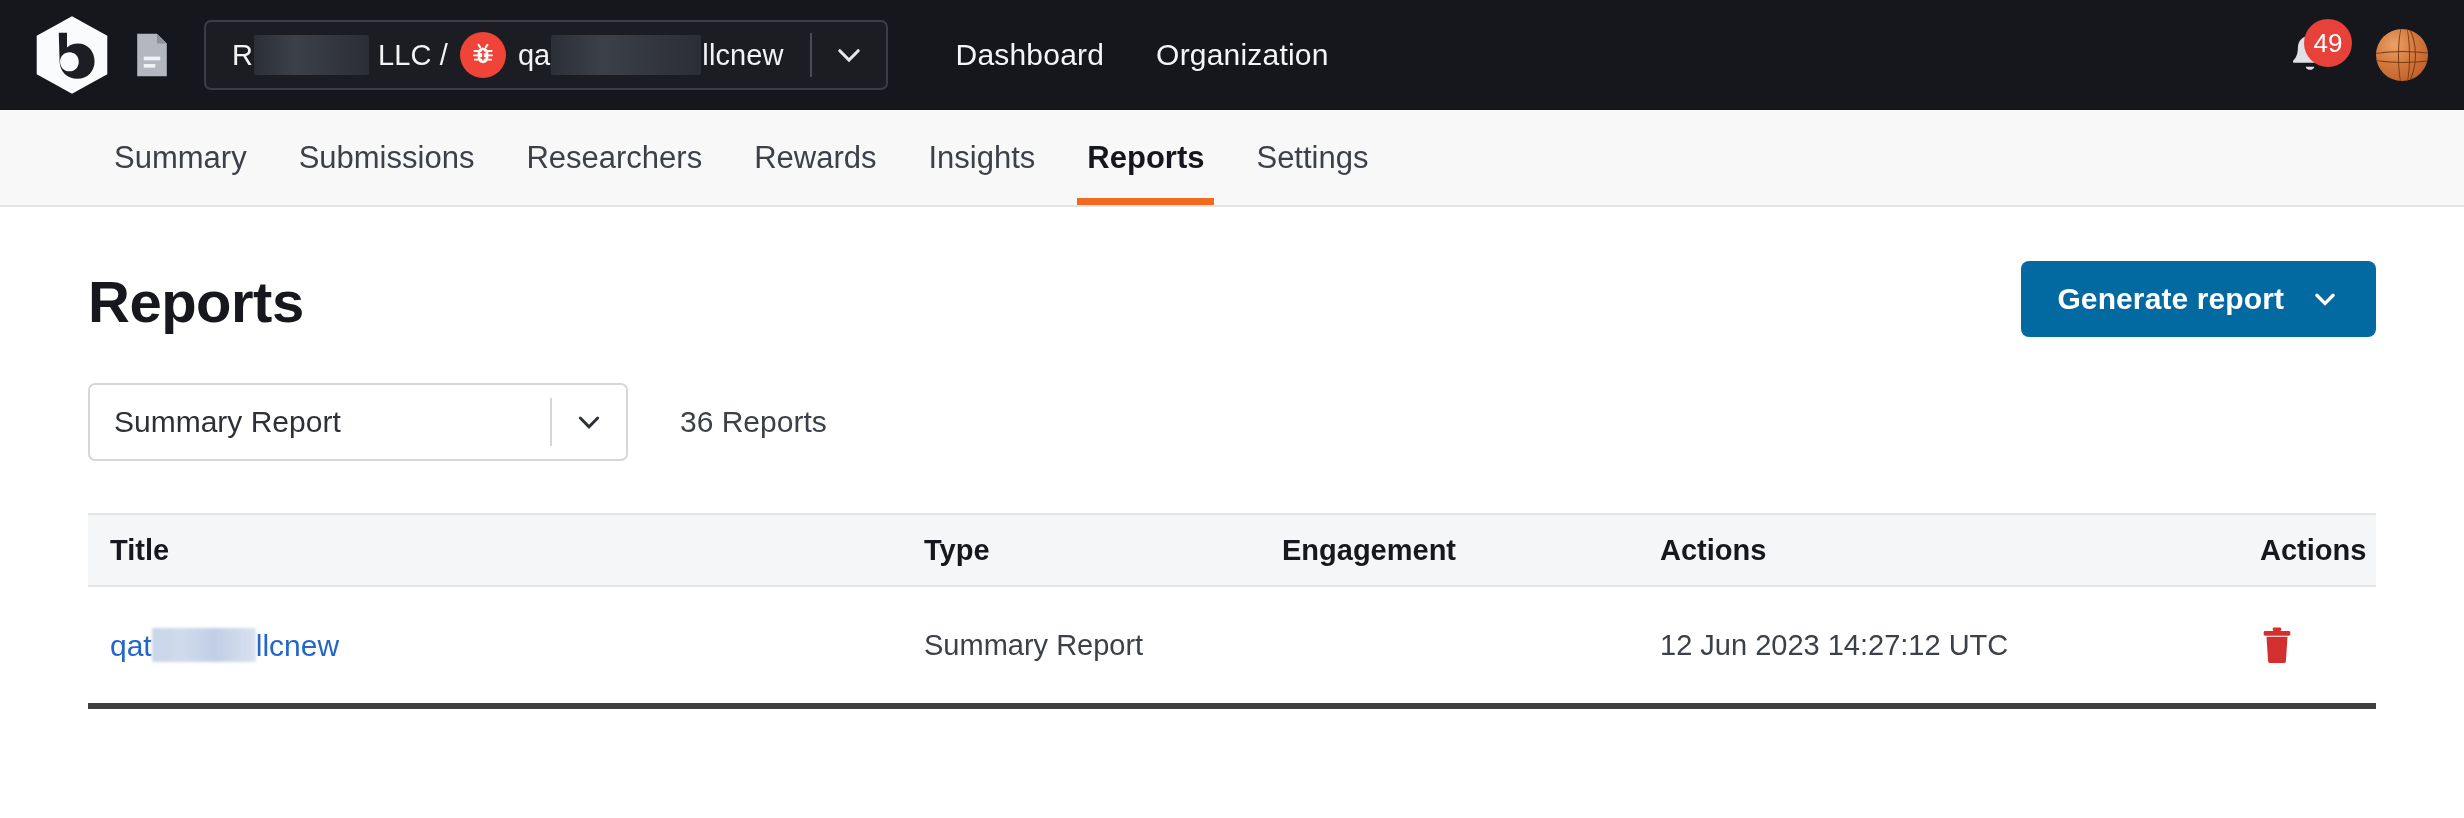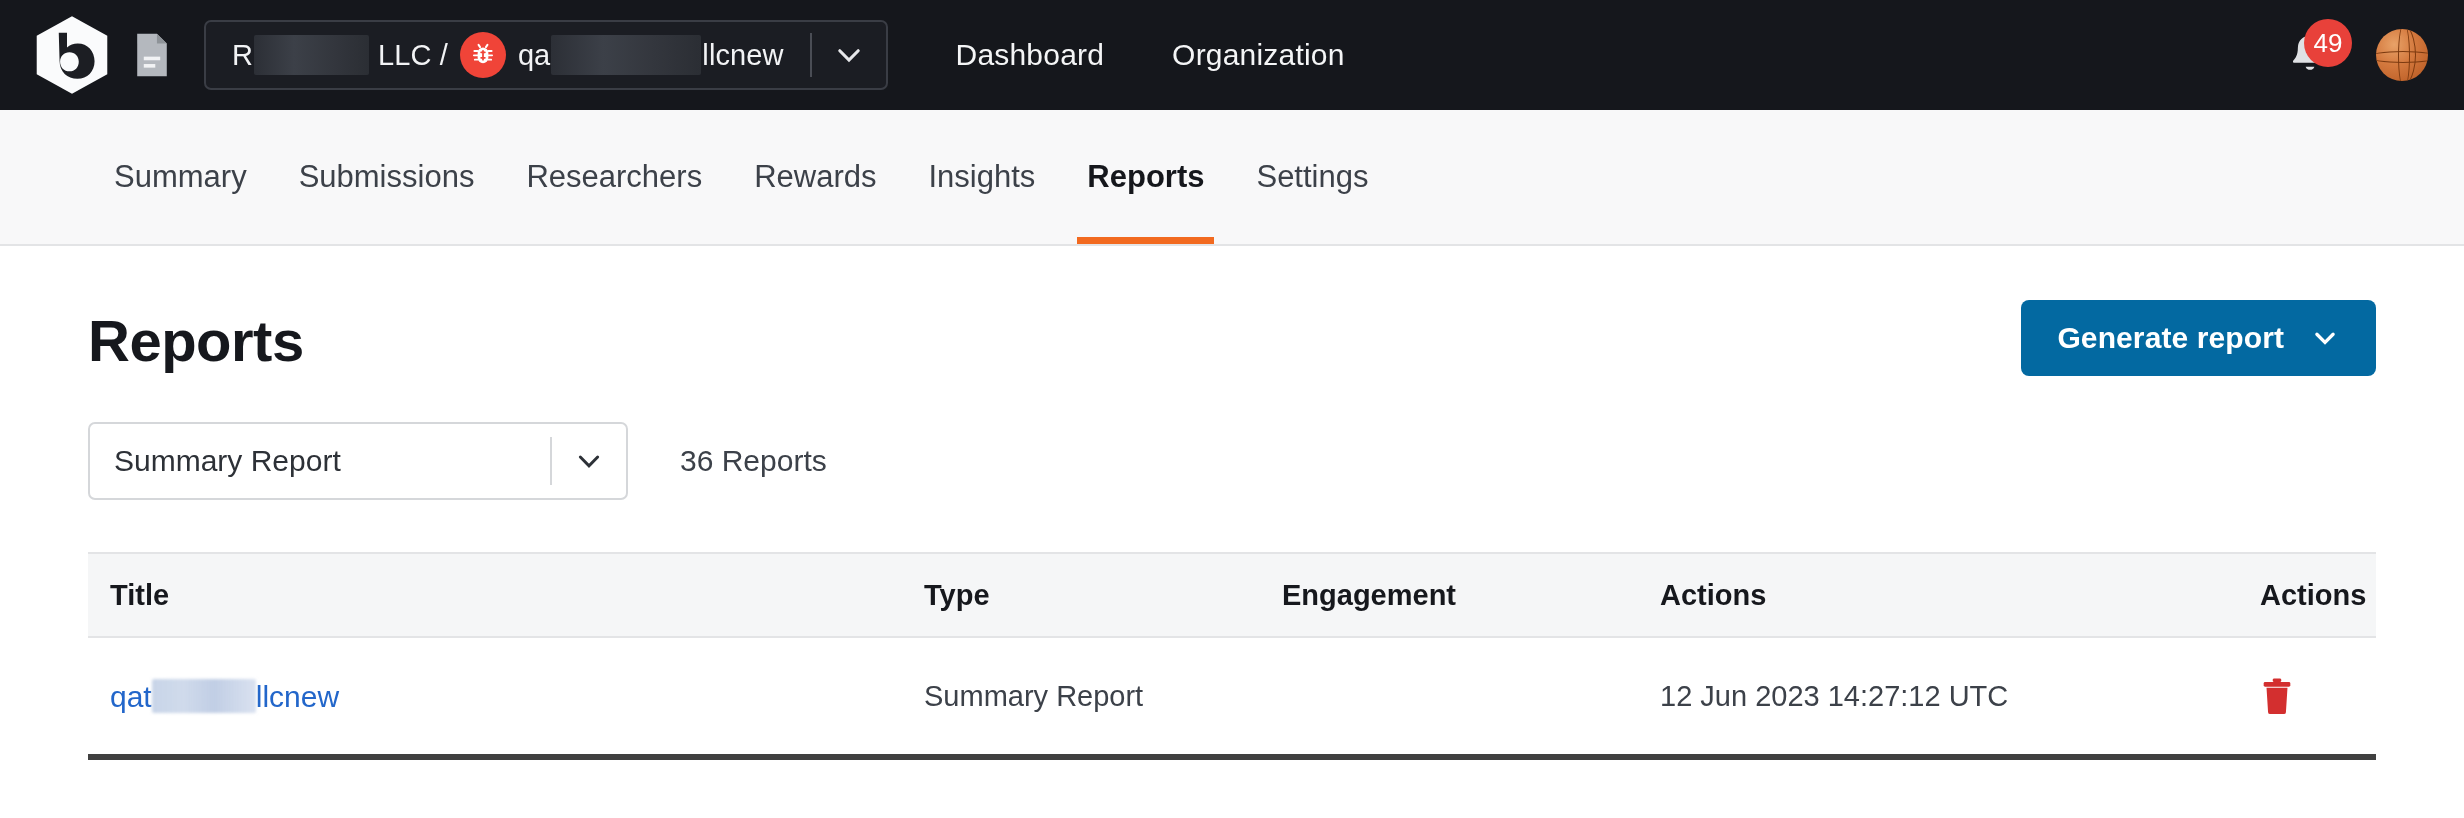--- a/index.html
+++ b/index.html
@@ -93,21 +93,21 @@
     width: 74px;
     display: flex;
     align-items: center;
     justify-content: center;
   }
 
   
   .top-links {
     display: flex;
     align-items: center;
-    gap: 16px;
+    gap: 0;
     margin-left: 42px;
   }
   .top-link {
     font-size: 30px;
     color: #f4f5f6;
     padding: 0 26px;
     white-space: nowrap;
     text-decoration: none;
     letter-spacing: .2px;
   }
@@ -144,21 +144,21 @@
   }
   .avatar::before { left: 22px; top: -6px; width: 10px; height: 64px; border-radius: 50%; }
   .avatar::after  { left: -8px; top: 22px; width: 68px; height: 10px; border-radius: 50%; }
   .avatar .seam {
     position: absolute; left: -14px; top: -16px; width: 54px; height: 84px;
     border: 1.6px solid #7c3a10; border-radius: 50%;
   }
 
   
   .subnav {
-    height: 136px;
+    height: 97px;
     background: #f8f8f9;
     border-bottom: 2px solid #e3e4e6;
     display: flex;
     align-items: stretch;
     padding-left: 88px;
   }
   .subnav-item {
     display: flex;
     align-items: center;
     padding: 0 26px;
@@ -249,21 +249,21 @@
     margin-left: 52px;
     white-space: nowrap;
   }
 
   
   .tbl { width: 100%; margin-top: 52px; border-collapse: collapse; table-layout: fixed; }
   .tbl thead th {
     background: #f5f6f7;
     border-top: 2px solid #e3e4e6;
     border-bottom: 2px solid #e3e4e6;
-    height: 84px;
+    height: 72px;
     text-align: left;
     font-size: 29px;
     font-weight: bold;
     color: #16181d;
     padding: 0 16px;
   }
   .tbl thead th.first { padding-left: 22px; }
   .tbl thead th.last  { text-align: left; }
 
   .col-title { width: 820px; }

